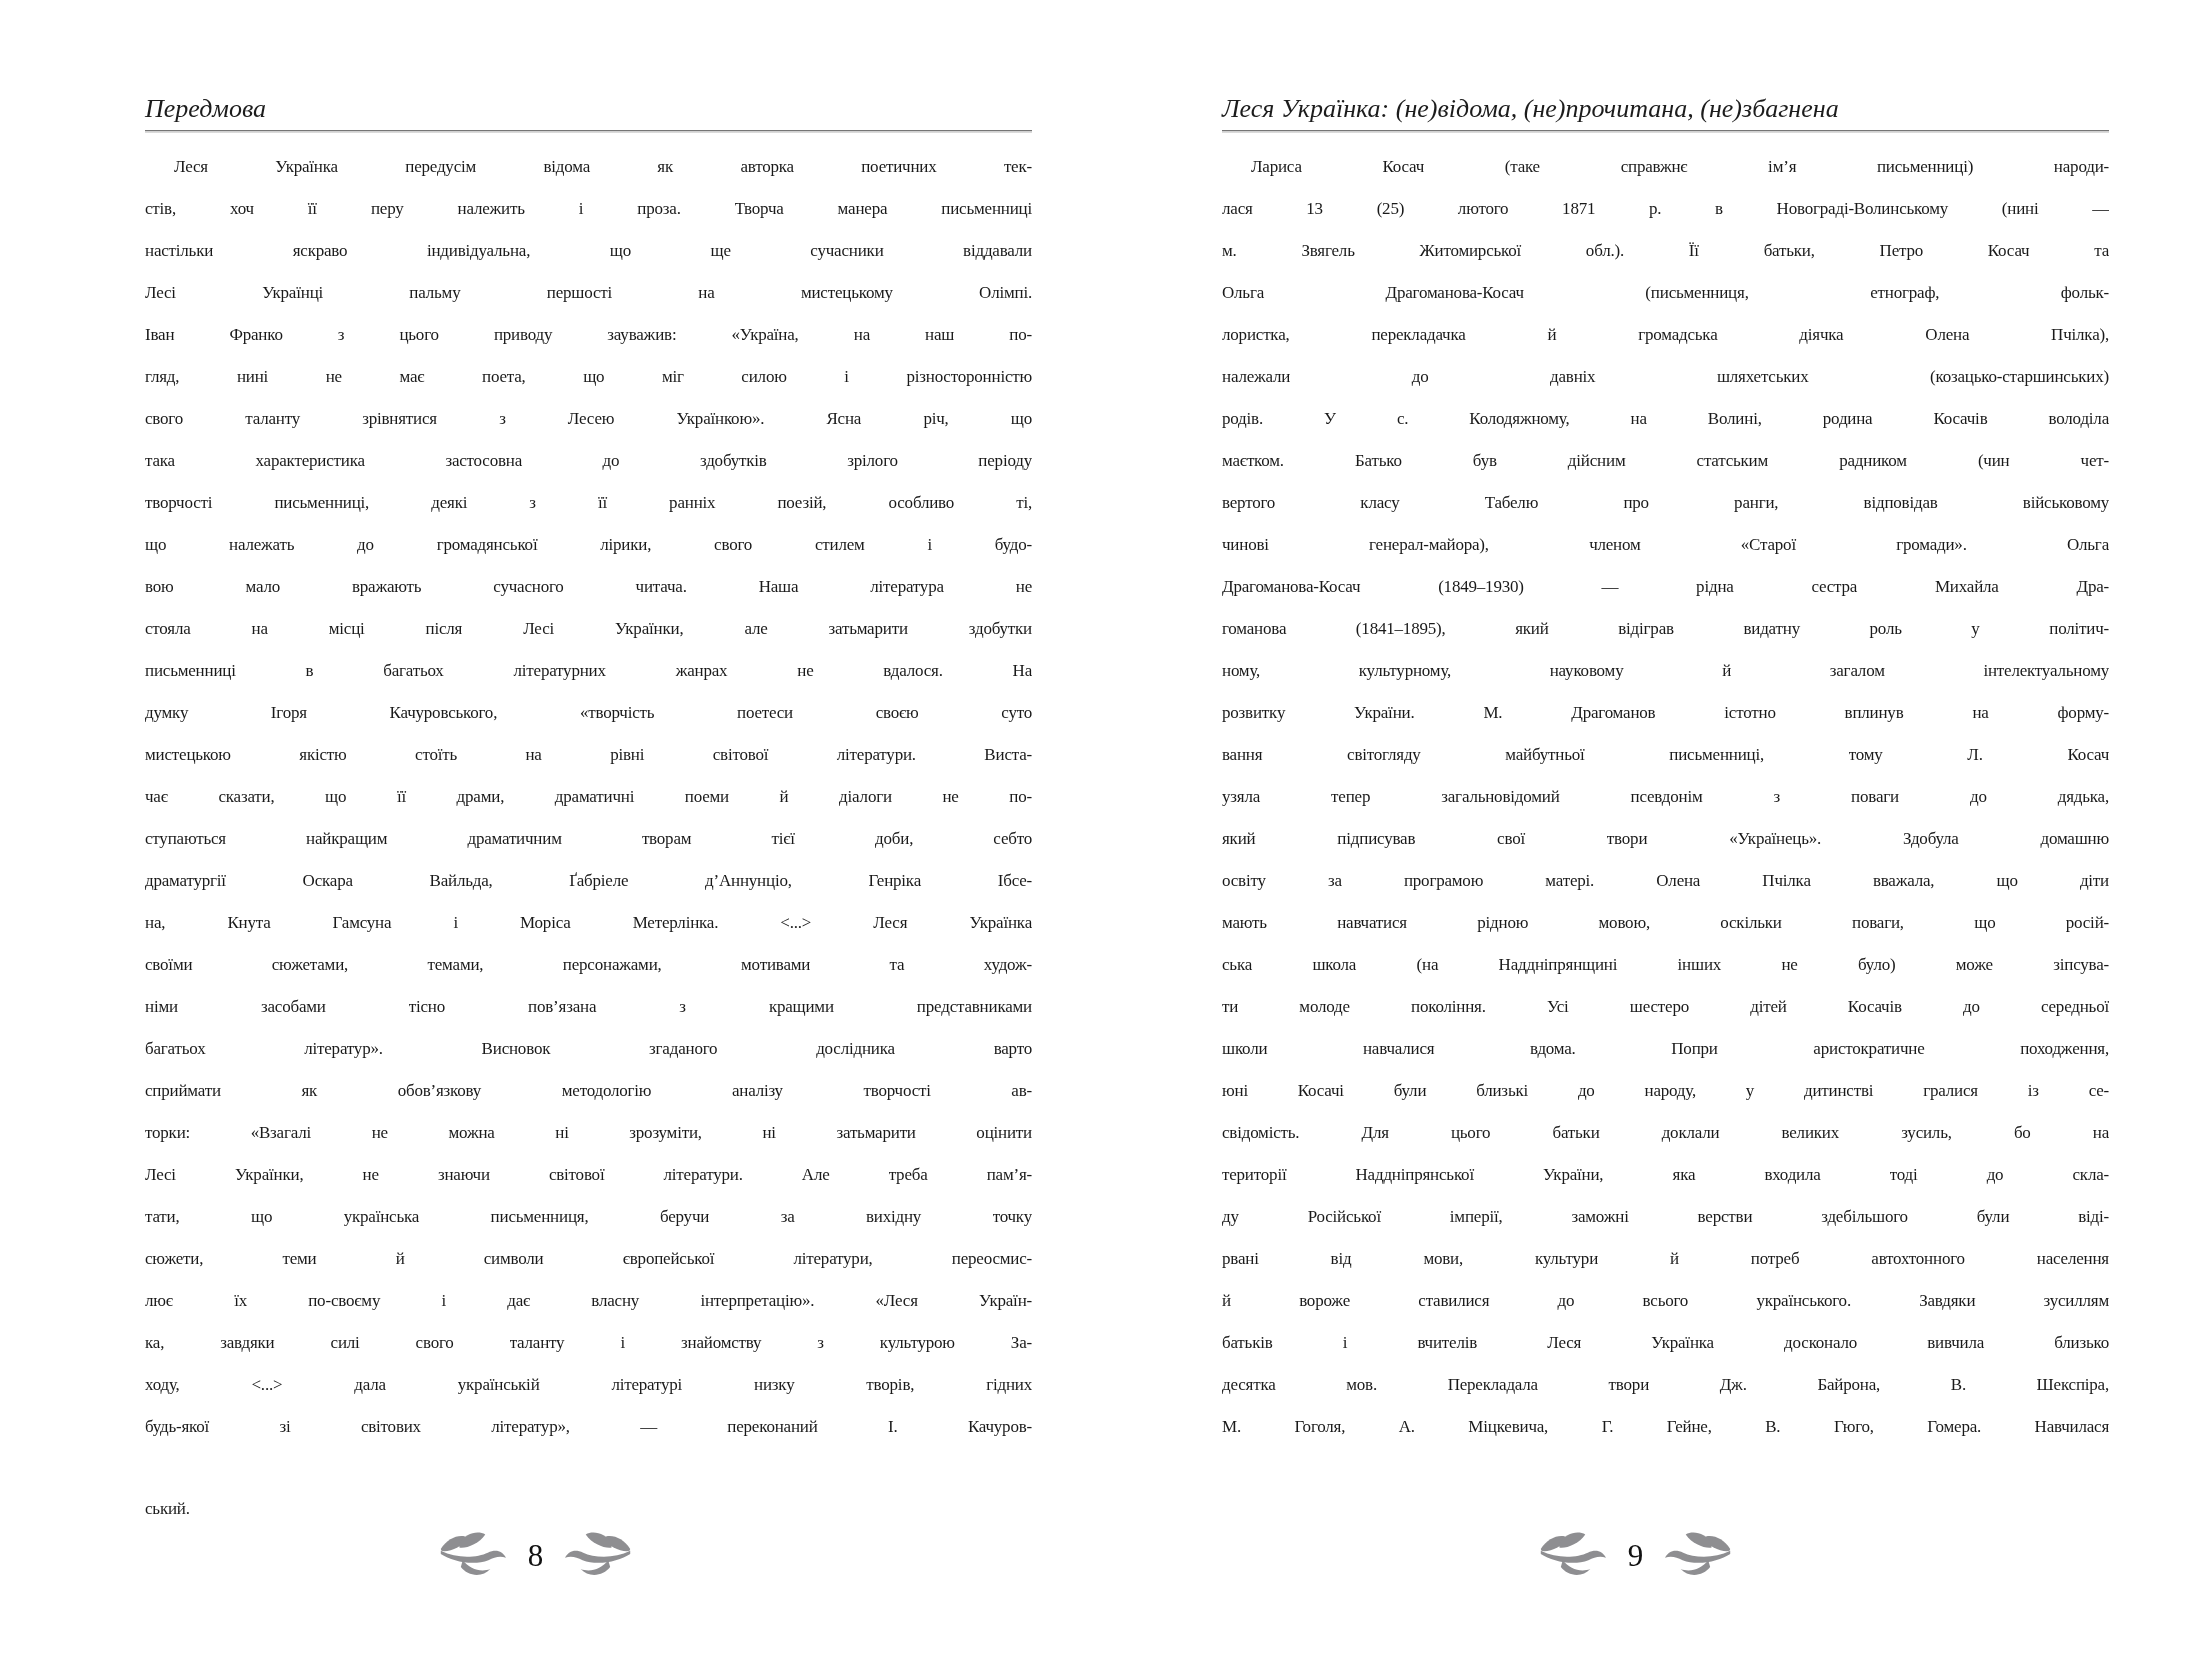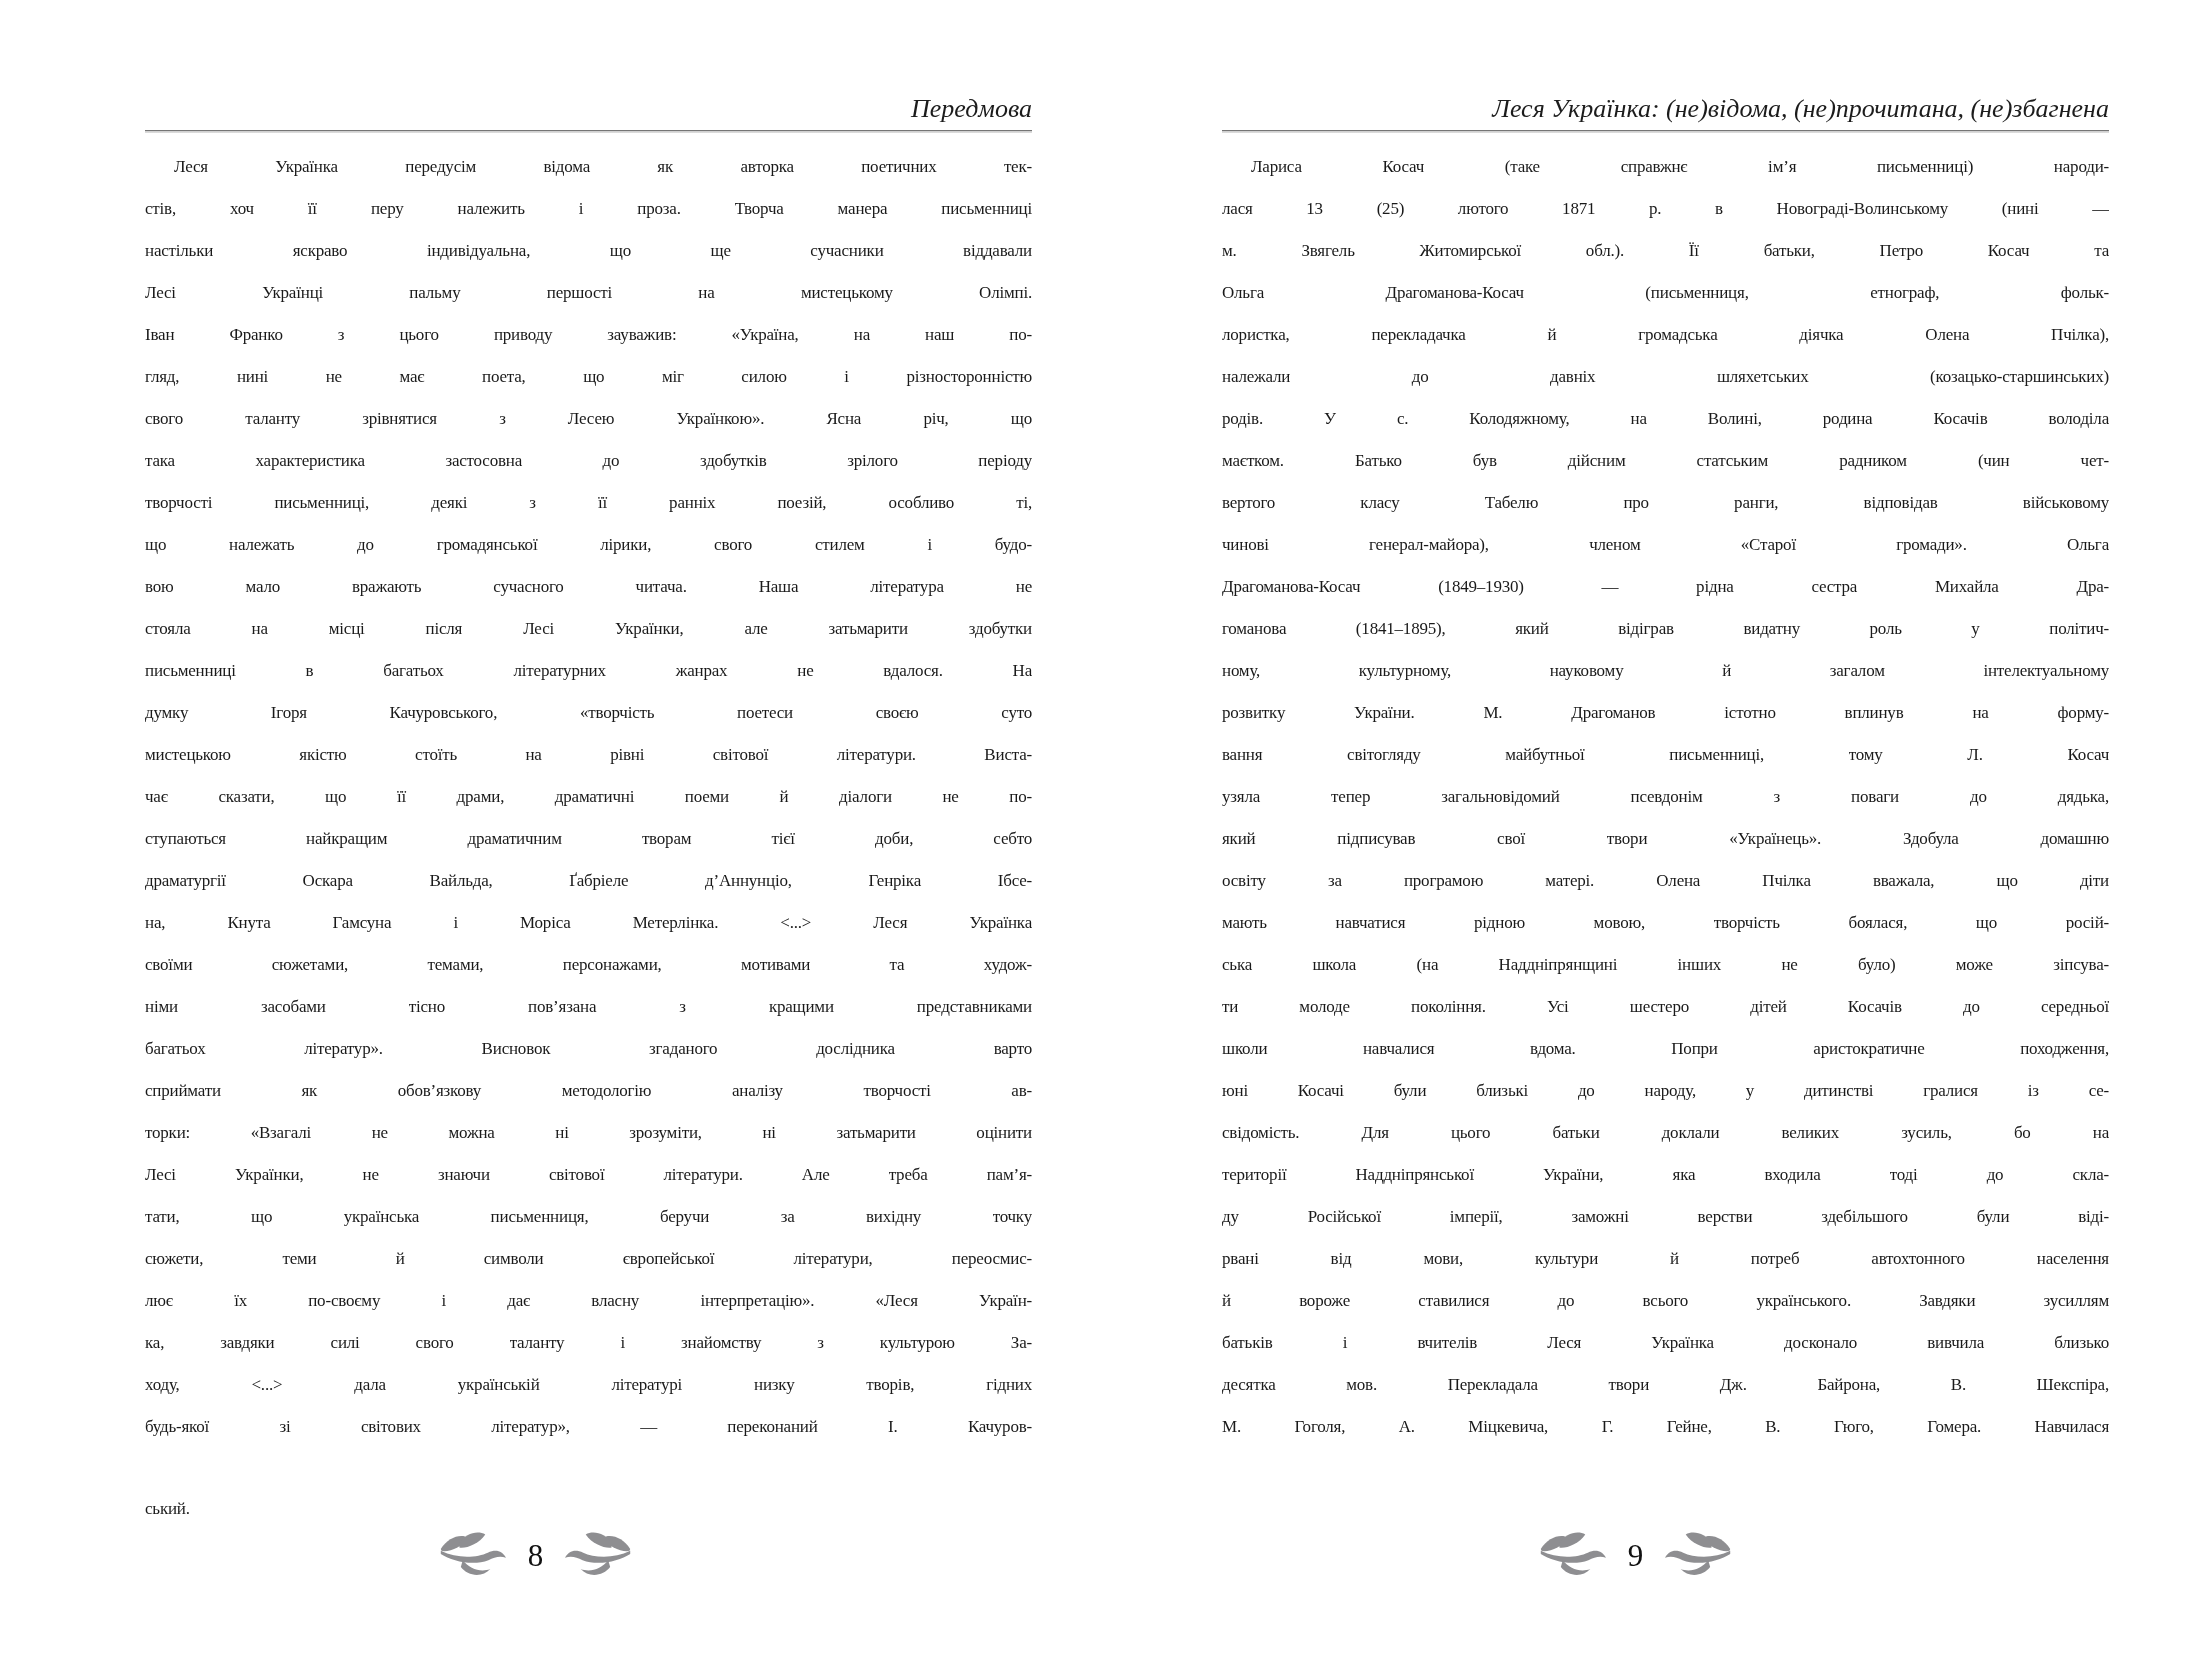--- a/index.html
+++ b/index.html
@@ -21,21 +21,21 @@
     height: 1654px;
   }
   .page.left  { left: 145px; }
   .page.right { left: 1222px; text-decoration: underline; }
 
   .running-head {
     position: absolute;
     top: 91px;
     left: 0;
     width: 100%;
-    text-align: right;
+    text-align: left;
     font-style: italic;
     font-size: 26px;
     line-height: 36px;
     color: #1c1c1c;
   }
   .head-rule {
     position: absolute;
     top: 130px;
     left: 0;
     width: 100%;
@@ -161,21 +161,21 @@
       <div class="text-line">вертого класу Табелю про ранги, відповідав військовому</div>
       <div class="text-line">чинові генерал-майора), членом «Старої громади». Ольга</div>
       <div class="text-line">Драгоманова-Косач (1849–1930) — рідна сестра Михайла Дра-</div>
       <div class="text-line">гоманова (1841–1895), який відіграв видатну роль у політич-</div>
       <div class="text-line">ному, культурному, науковому й загалом інтелектуальному</div>
       <div class="text-line">розвитку України. М. Драгоманов істотно вплинув на форму-</div>
       <div class="text-line">вання світогляду майбутньої письменниці, тому Л. Косач</div>
       <div class="text-line">узяла тепер загальновідомий псевдонім з поваги до дядька,</div>
       <div class="text-line">який підписував свої твори «Українець». Здобула домашню</div>
       <div class="text-line">освіту за програмою матері. Олена Пчілка вважала, що діти</div>
-      <div class="text-line">мають навчатися рідною мовою, творчість боялася, що росій-</div>
+      <div class="text-line">мають навчатися рідною мовою, оскільки поваги, що росій-</div>
       <div class="text-line">ська школа (на Наддніпрянщині інших не було) може зіпсува-</div>
       <div class="text-line">ти молоде покоління. Усі шестеро дітей Косачів до середньої</div>
       <div class="text-line">школи навчалися вдома. Попри аристократичне походження,</div>
       <div class="text-line">юні Косачі були близькі до народу, у дитинстві гралися із се-</div>
       <div class="text-line">свідомість. Для цього батьки доклали великих зусиль, бо на</div>
       <div class="text-line">території Наддніпрянської України, яка входила тоді до скла-</div>
       <div class="text-line">ду Російської імперії, заможні верстви здебільшого були віді-</div>
       <div class="text-line">рвані від мови, культури й потреб автохтонного населення</div>
       <div class="text-line">й вороже ставилися до всього українського. Завдяки зусиллям</div>
       <div class="text-line">батьків і вчителів Леся Українка досконало вивчила близько</div>

